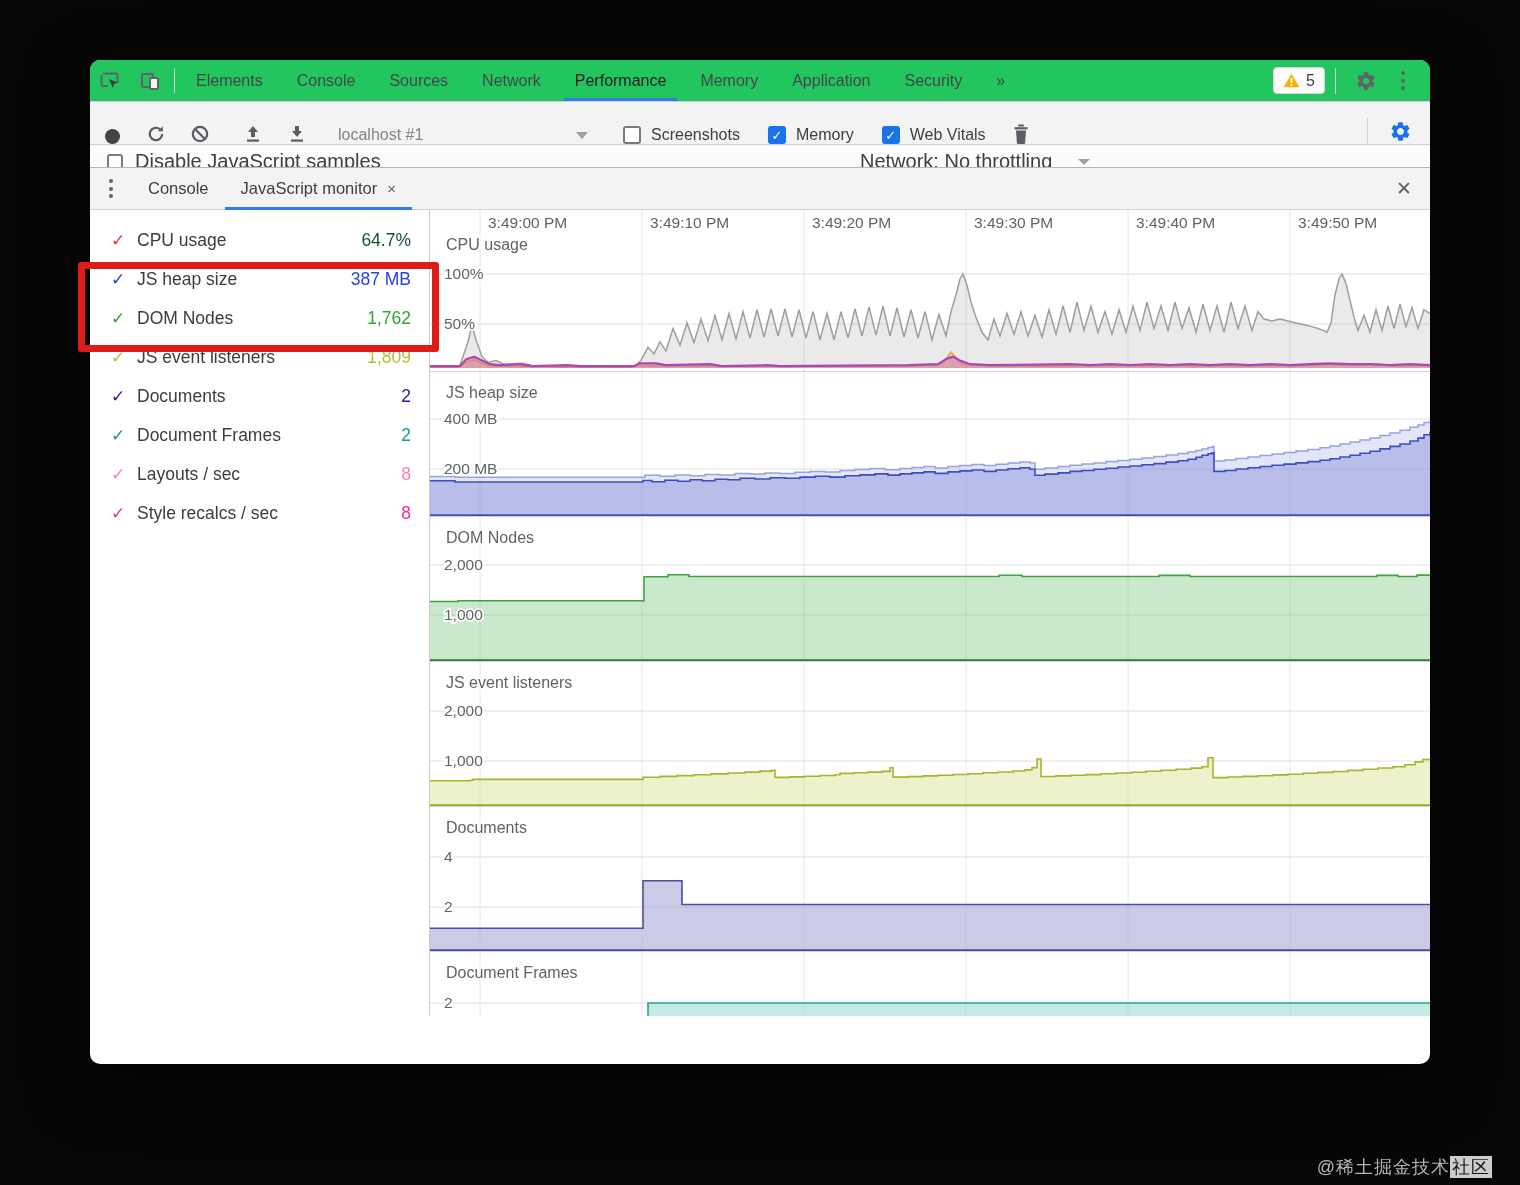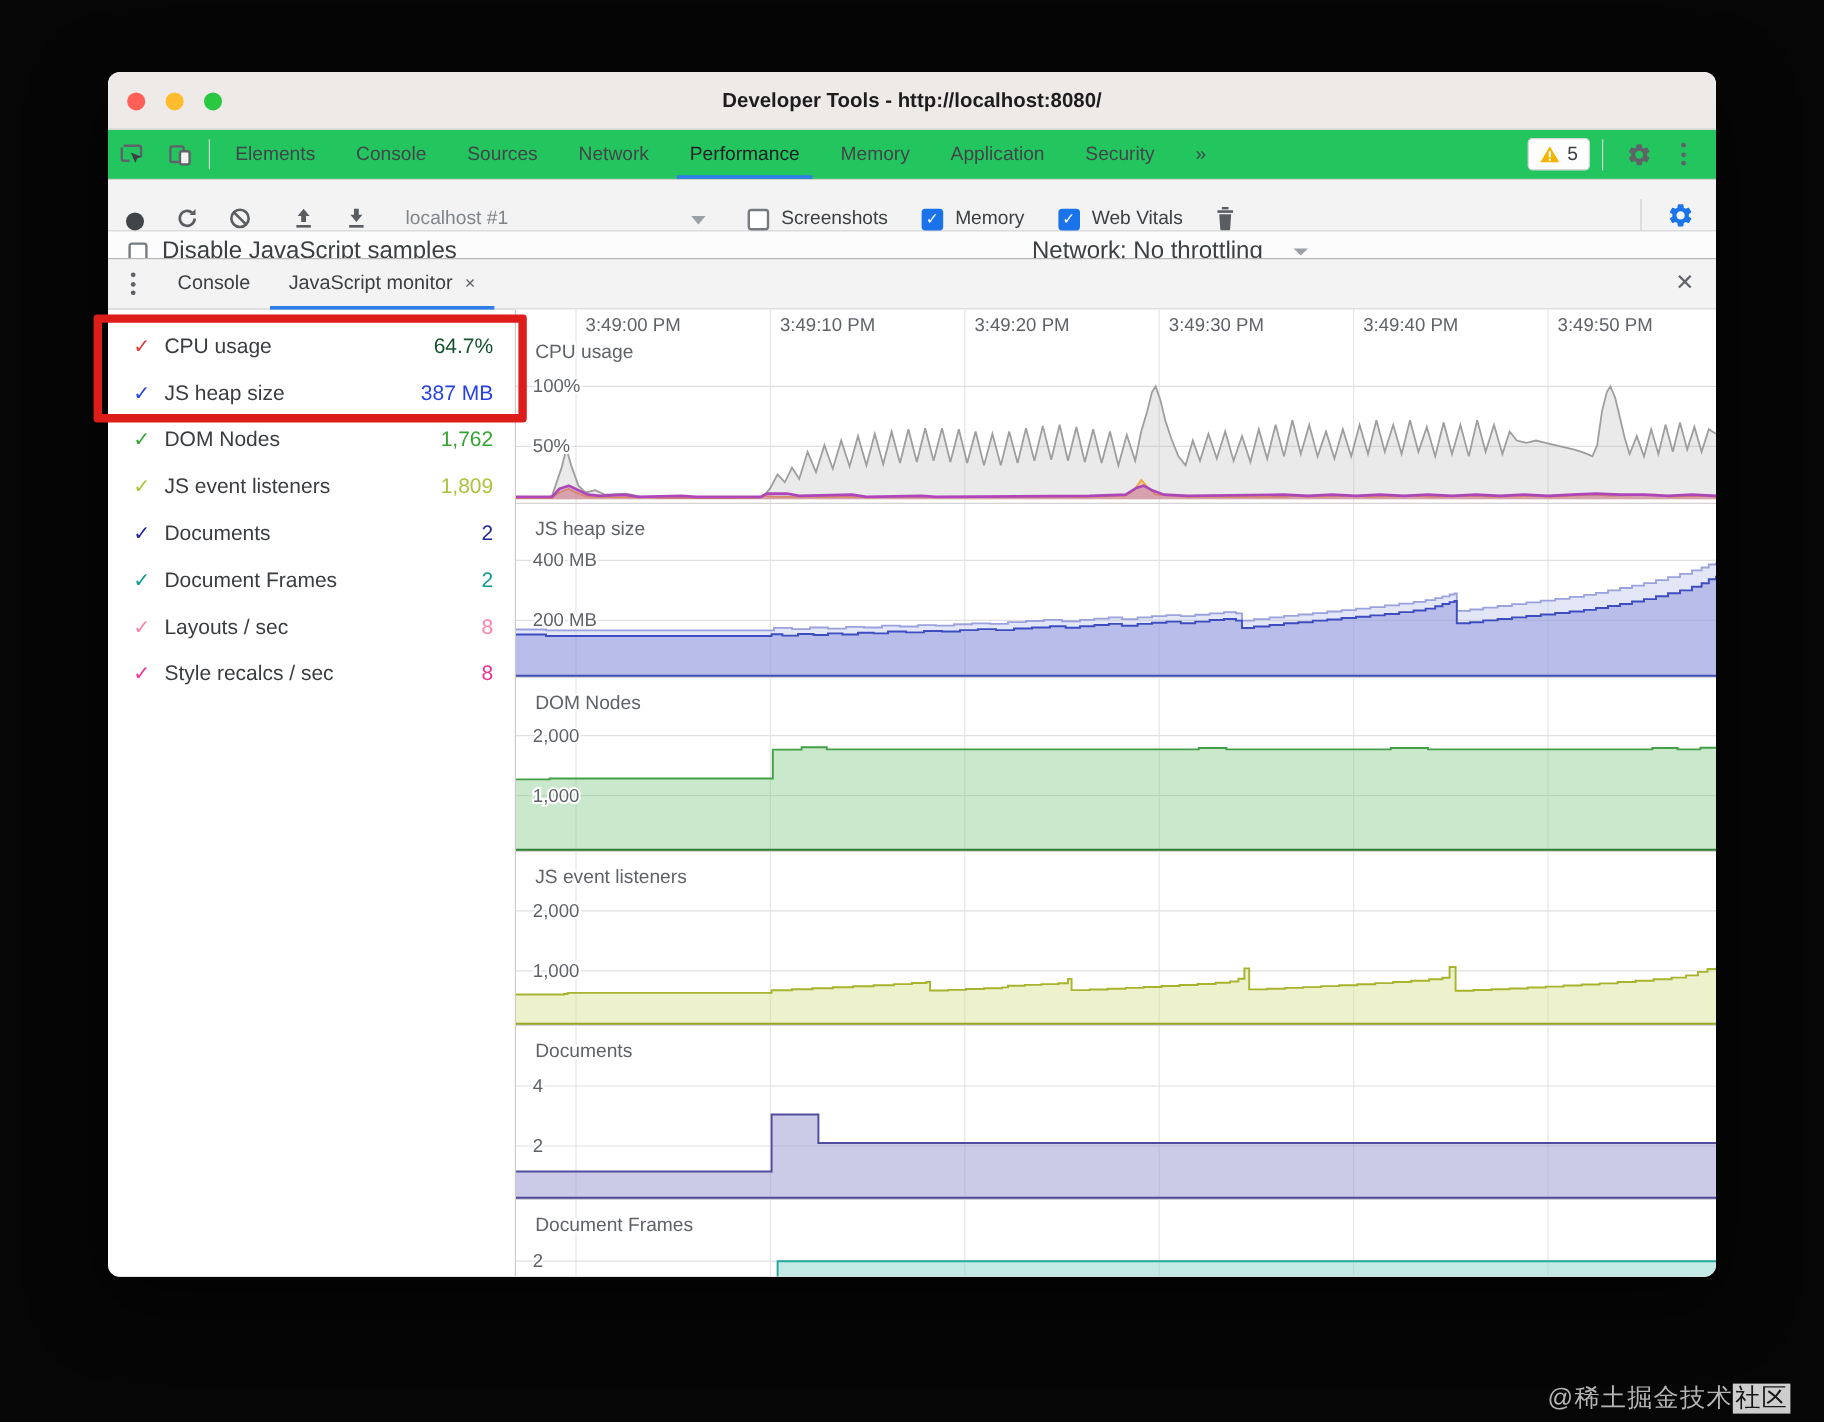--- a/index.html
+++ b/index.html
@@ -70,37 +70,29 @@
   .mrow { height:39px; display:flex; align-items:center; padding:0 18px 0 21px; font-size:17.5px; }
   .mrow .check { font-weight:700; font-size:17px; width:26px; }
   .mrow .mlabel { color:#3a3d40; }
   .mrow .mvalue { margin-left:auto; }
   .charts { width:1000px; position:relative; background:#fff;text-align:center; }
   .charts svg { display:block; }
 
   
   .annotation-box { position:absolute; left:78px; top:262px; width:361px; height:90px;
     border:7px solid #dd1d1a; border-radius:3px; pointer-events:none; z-index:50; }
-  .watermark { position:absolute; right:28px; bottom:6px; font-size:21px; color:#b4b4b4; letter-spacing:1px; }
+  .watermark { position:absolute; right:28px; bottom:6px; font-size:18px; color:#b4b4b4; letter-spacing:1px; }
   .watermark .hl { background:#cdcdcd; color:#161616; padding:1px 2px; }
 </style>
 </head>
 <body>
 
 <div class="stage">
   <div class="window">
 
-    <div class="titlebar">
-      <div class="lights">
-        <span class="light red"></span>
-        <span class="light yellow"></span>
-        <span class="light green"></span>
-      </div>
-      <div class="wtitle">Developer Tools - http://localhost:8080/</div>
-    </div>
 
     <div class="tabbar">
       <div class="iconbtn">
         <svg width="22" height="22" viewBox="0 0 22 22">
             <path d="M4 3.5 h13 a1.5 1.5 0 0 1 1.5 1.5 v8" fill="none" stroke="#5f6368" stroke-width="2"></path>
             <path d="M2.5 5 v9.5 a1.5 1.5 0 0 0 1.5 1.5 h5" fill="none" stroke="#5f6368" stroke-width="2"></path>
             <path d="M10 9 l9 3.6 -3.8 1.4 -1.4 3.8 Z" fill="#3c4043"></path>
           </svg>
       </div>
       <div class="iconbtn">

